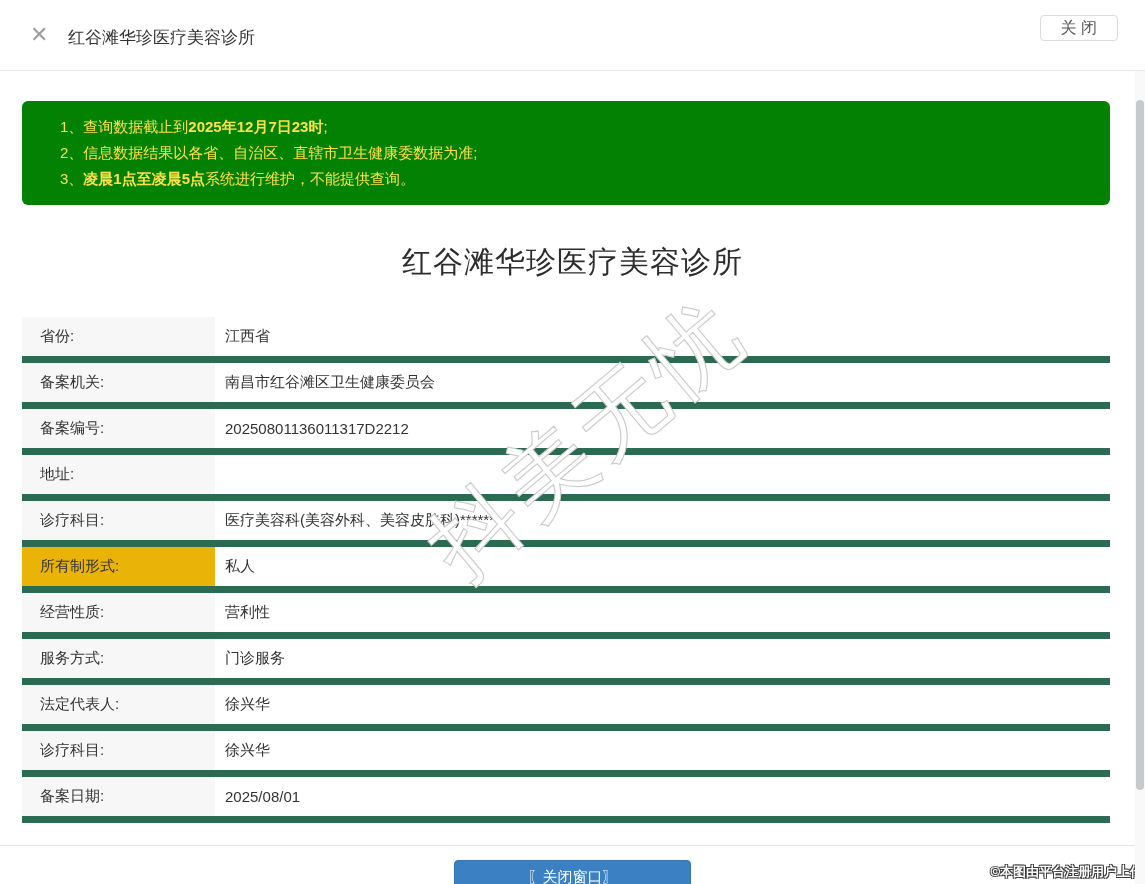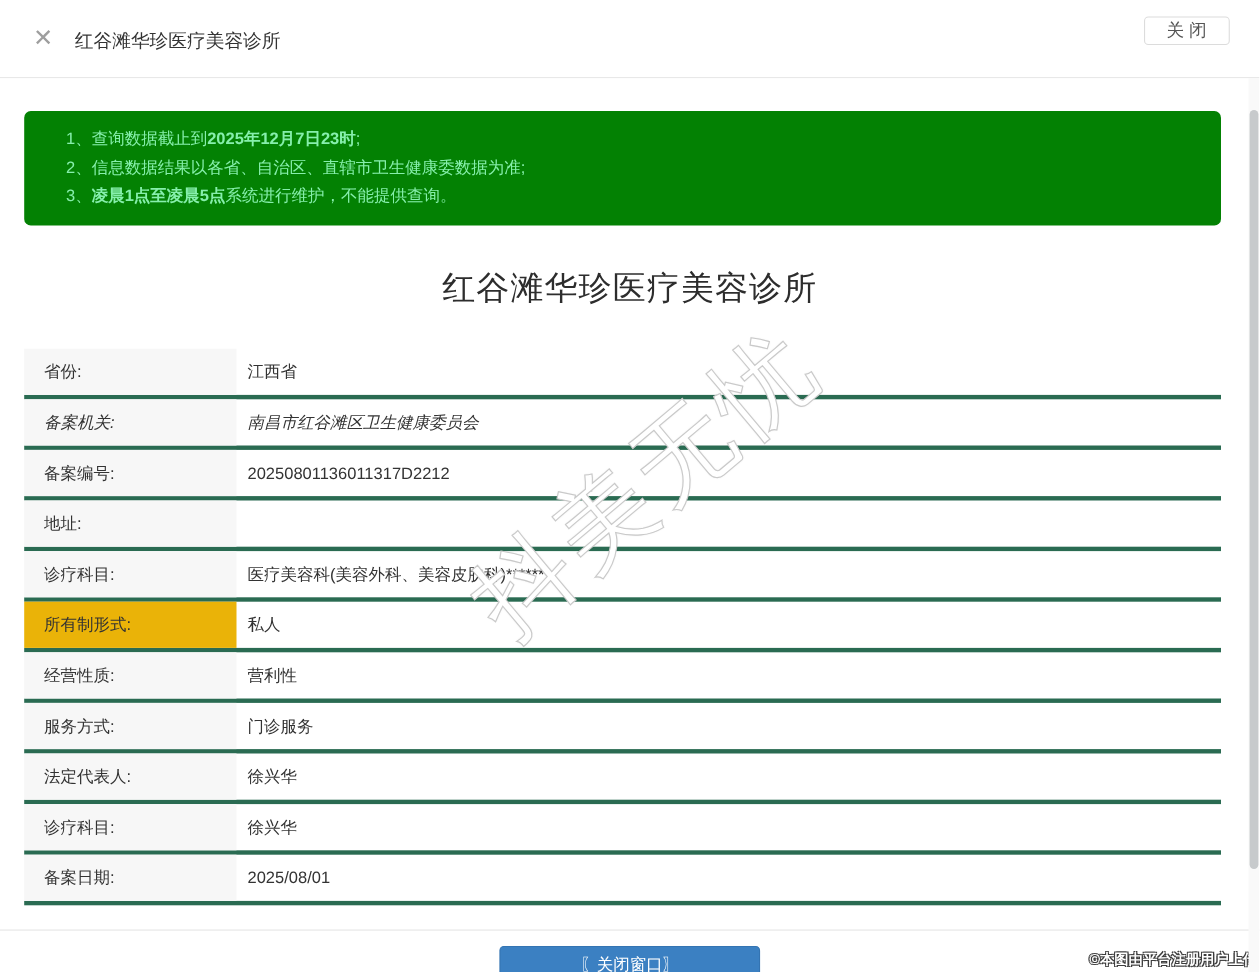--- a/index.html
+++ b/index.html
@@ -10,30 +10,30 @@
   
   .topbar { position: relative; height: 71px; background: #fff; border-bottom: 1px solid #e8e8e8; }
   .close-x { position: absolute; left: 30px; top: 22px; font-size: 22px; color: #9e9e9e; cursor: pointer; line-height: 26px; }
   .topbar-title { position: absolute; left: 68px; top: 26px; font-size: 17px; color: #333; }
   .topbar-close-btn { position: absolute; right: 27px; top: 15px; height: 26px; padding: 0 20px;
     background: #fff; border: 1px solid #dcdcdc; border-radius: 4px; font-size: 16px; color: #555;
     font-family: inherit; cursor: pointer; }
 
   
   .notice { margin: 30px 0 0 22px; width: 1088px; border-radius: 6px; background: #038103;
-    color: #86efac; padding: 13px 20px 13px 38px; font-size: 15px; line-height: 26px; }
+    color: #fde047; padding: 13px 20px 13px 38px; font-size: 15px; line-height: 26px; }
   .notice .ln { white-space: nowrap; }
   .notice b { font-weight: bold; }
 
   
   .detail-title { margin-top: 37px; text-align: center; font-size: 30px; font-weight: 500; color: #2d2d2d; letter-spacing: 1px; }
 
   
   .rec-table { margin: 34px 0 0 22px; width: 1088px; }
-  .row { display: flex; height: 46px; border-bottom: 4px solid #701a75; align-items: stretch; }
+  .row { display: flex; height: 46px; border-bottom: 7px solid #701a75; align-items: stretch; }
   .cell { display: flex; align-items: center; font-size: 15px; color: #333; }
   .cell.label { width: 193px; background: #f7f7f7; padding-left: 18px; flex-shrink: 0; }
   .cell.value { padding-left: 10px; flex: 1; }
 
   
   .bottom-divider { margin-top: 22px; border: none; border-top: 1px solid #e5e5e5; width: 1145px; }
   .btn-area { padding-top: 14px; text-align: center; }
   .close-window-btn { width: 237px; height: 35px; background: #3b80c2; border: 1px solid #3474b2;
     border-radius: 4px; color: #fff; font-size: 15px; font-family: inherit; cursor: pointer; }
 
@@ -71,21 +71,21 @@
 </div>
 
   <div class="detail-title">红谷滩华珍医疗美容诊所</div>
 
   <div class="rec-table" id="rec-table">
   <div class="row" style="border-bottom-color: rgb(42, 107, 82);">
     <div class="cell label" style="background: rgb(247, 247, 247);">省份:</div>
     <div class="cell value">江西省</div>
   </div>
 
-  <div class="row" style="border-bottom-color: rgb(42, 107, 82); font-style: italic;">
+  <div class="row" style="border-bottom-color: rgb(42, 107, 82);">
     <div class="cell label" style="background: rgb(247, 247, 247);">备案机关:</div>
     <div class="cell value">南昌市红谷滩区卫生健康委员会</div>
   </div>
 
   <div class="row" style="border-bottom-color: rgb(42, 107, 82);">
     <div class="cell label" style="background: rgb(247, 247, 247);">备案编号:</div>
     <div class="cell value">20250801136011317D2212</div>
   </div>
 
   <div class="row" style="border-bottom-color: rgb(42, 107, 82);">

